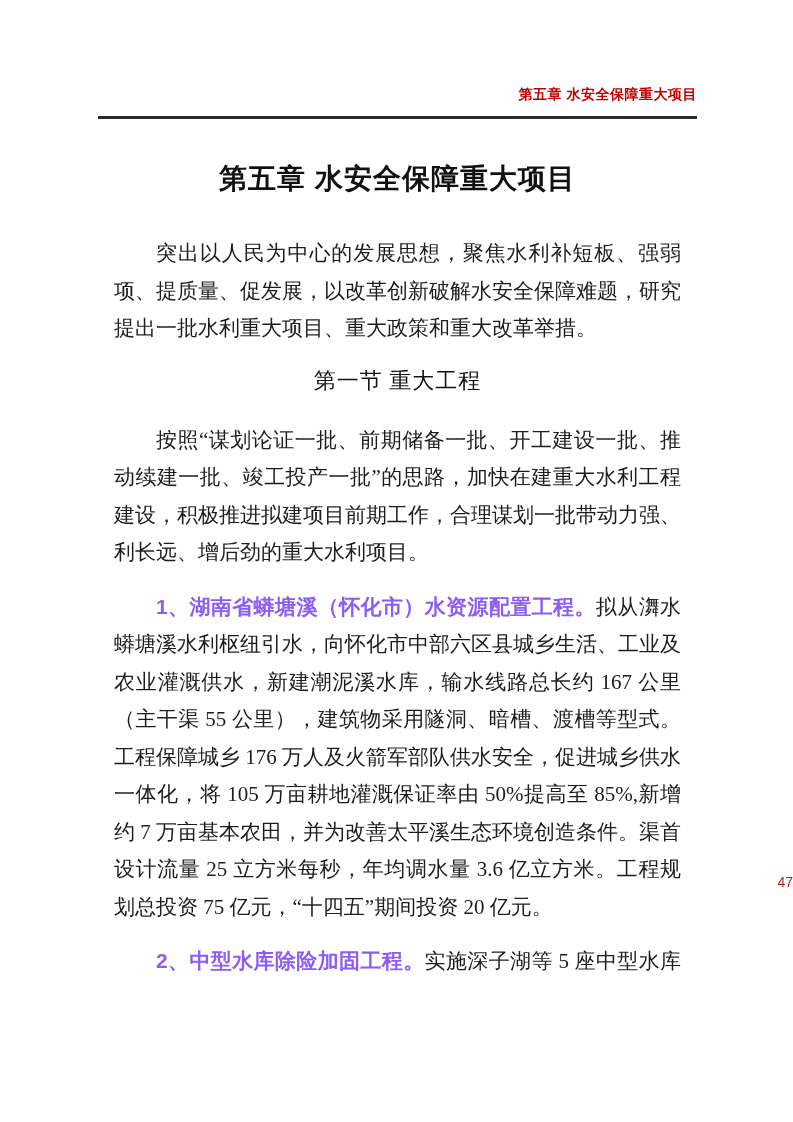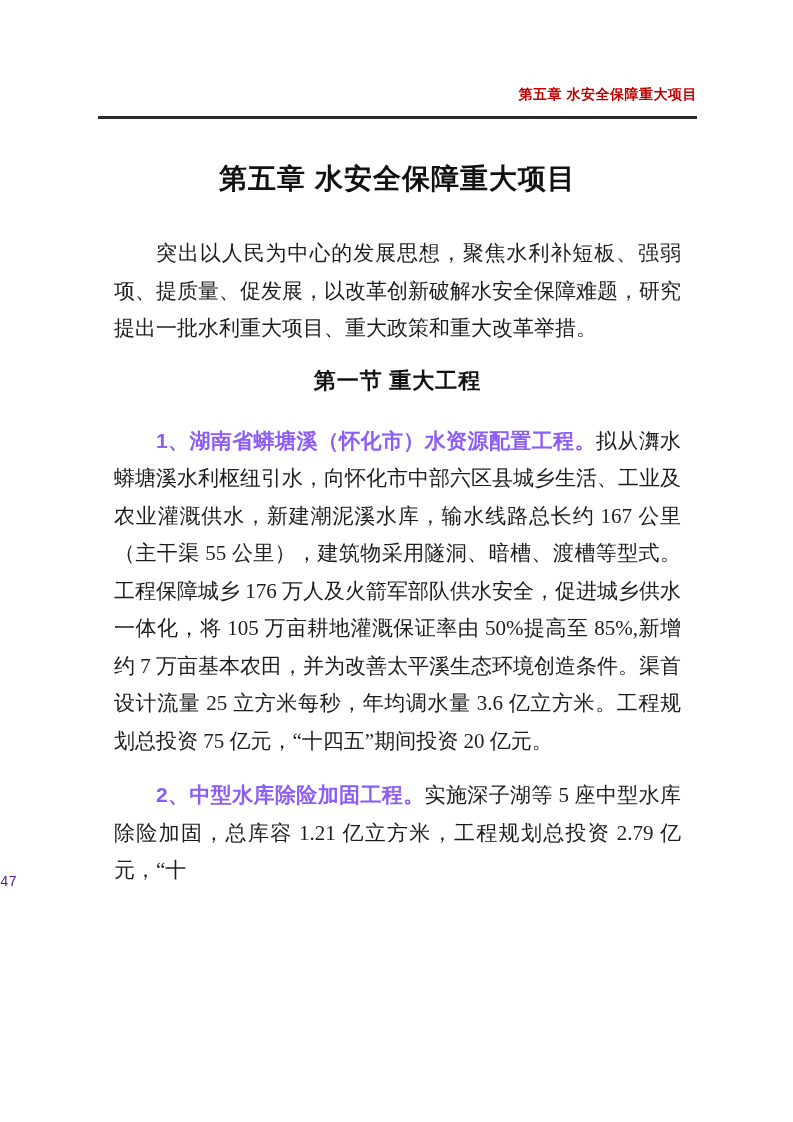--- a/index.html
+++ b/index.html
@@ -58,40 +58,40 @@
     line-height: 37.5px;
     text-align: justify;
     text-indent: 2em;
     color: #1c1c1c;
   }
   .para-intro { margin-top: 35px; }
   .section-title {
     margin: 14px 0 25px 0;
     text-align: center;
     font-family: "Liberation Serif", serif;
-    font-weight: bold;
+    font-weight: normal;
     font-size: 22px;
     line-height: 33px;
     letter-spacing: 1px;
     color: #111111;
   }
   .lead {
     font-family: "Liberation Sans", sans-serif;
     font-weight: bold;
     color: #8b5cf6;
   }
   .page-number {
     position: absolute;
     bottom: 82px;
     left: 0;
     right: 0;
-    text-align: left;
-    font-family: Liberation Mono, monospace;
+    text-align: right;
+    font-family: Liberation Sans, sans-serif;
     font-size: 14px;
-    color: #4c1d95;
+    color: #b91c1c;
   }
 </style>
 </head>
 <body>
 
 <div class="page">
 
   <div class="running-header">
     <span>第五章 水安全保障重大项目</span>
   </div>
@@ -99,20 +99,21 @@
   <div class="header-rule"></div>
 
   <div class="content">
 
     <h1 class="chapter-title">第五章 水安全保障重大项目</h1>
 
     <p class="body-para para-intro">突出以人民为中心的发展思想，聚焦水利补短板、强弱项、提质量、促发展，以改革创新破解水安全保障难题，研究提出一批水利重大项目、重大政策和重大改革举措。</p>
 
     <h2 class="section-title">第一节 重大工程</h2>
 
+    <p class="body-para">按照“谋划论证一批、前期储备一批、开工建设一批、推动续建一批、竣工投产一批”的思路，加快在建重大水利工程建设，积极推进拟建项目前期工作，合理谋划一批带动力强、利长远、增后劲的重大水利项目。</p>
 
     <p class="body-para"><span class="lead">1、湖南省蟒塘溪（怀化市）水资源配置工程。</span><span>拟从㵲水蟒塘溪水利枢纽引水，向怀化市中部六区县城乡生活、工业及农业灌溉供水，新建潮泥溪水库，输水线路总长约 167 公里（主干渠 55 公里），建筑物采用隧洞、暗槽、渡槽等型式。工程保障城乡 176 万人及火箭军部队供水安全，促进城乡供水一体化，将 105 万亩耕地灌溉保证率由 50%提高至 85%,新增约 7 万亩基本农田，并为改善太平溪生态环境创造条件。渠首设计流量 25 立方米每秒，年均调水量 3.6 亿立方米。工程规划总投资 75 亿元，“十四五”期间投资 20 亿元。</span></p>
 
     <p class="body-para"><span class="lead">2、中型水库除险加固工程。</span><span>实施深子湖等 5 座中型水库除险加固，总库容 1.21 亿立方米，工程规划总投资 2.79 亿元，“十</span></p>
 
   </div>
 
   <div class="page-number">47</div>
 
 </div>

